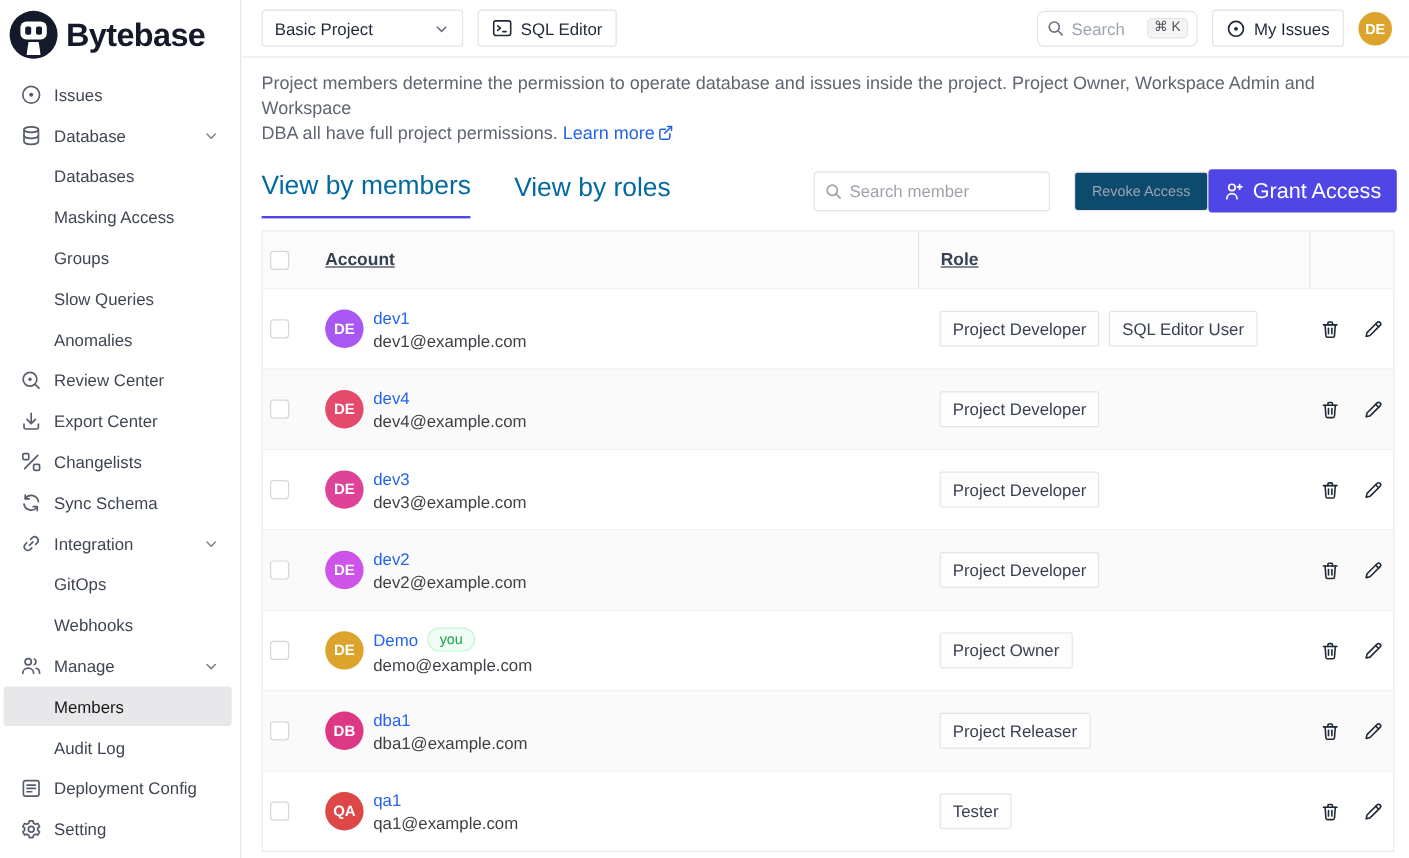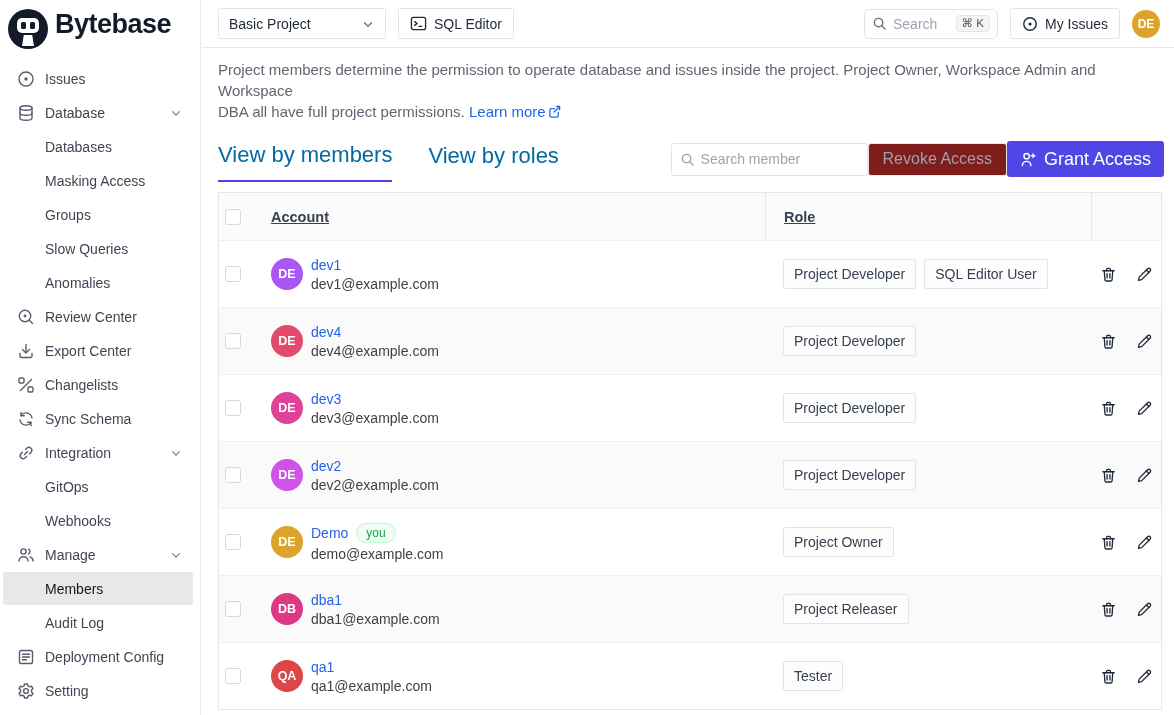--- a/index.html
+++ b/index.html
@@ -2,21 +2,21 @@
 <html><head>
 <meta charset="utf-8">
 <style>
   * { margin:0; padding:0; box-sizing:border-box; }
   html,body { width:1174px; height:715px; overflow:hidden; background:#fff;
     font-family:"Liberation Sans","DejaVu Sans",sans-serif; color:#1f2937; }
 
   
   #sidebar { position:absolute; left:0; top:0; width:201px; height:715px;
     background:#fff; border-right:1px solid #e5e7eb; }
-  #logo { display:flex; align-items:flex-start; gap:7px; padding:9px 8px 4px 8px; }
+  #logo { display:flex; align-items:center; gap:7px; padding:9px 8px 4px 8px; }
   .logo-mark { width:40px; height:40px; border-radius:50%; background:#141a2a; position:relative; flex:0 0 auto; }
   .logo-face { position:absolute; left:9px; top:9px; width:22px; height:15px; background:#fff; border-radius:5px; }
   .logo-eye { position:absolute; top:4px; width:5px; height:7px; background:#141a2a; border-radius:1.5px; }
   .logo-eye.l { left:4px; } .logo-eye.r { right:4px; }
   .logo-body { position:absolute; left:14px; top:26px; width:12px; height:11px; background:#fff;
     clip-path:polygon(15% 0,85% 0,100% 100%,0 100%); }
   .logo-text { font-size:27px; font-weight:bold; color:#141a2a; letter-spacing:-0.5px; }
   #nav { padding:8px 4px 0 0; }
   .nav-item { display:flex; align-items:center; height:33px; padding:0 10px 0 14px;
     font-size:14px; color:#3f4653; cursor:pointer; border-radius:3px; margin:1px 3px; }
@@ -50,22 +50,22 @@
   #desc a { color:#2563eb; text-decoration:none; cursor:pointer; }
   .ext-icon { display:inline-block; vertical-align:-1px; margin-left:2px; color:#2563eb; }
 
   #toolbar { display:flex; align-items:center; margin-top:15px; height:42px; }
   .tab { font-size:22px; color:#0369a1; padding:6px 0 12px 0; cursor:pointer; }
   .tab.active { border-bottom:2.5px solid #4f46e5; }
   .tab + .tab { margin-left:36px; }
   #member-search { width:197px; height:33px; border:1px solid #e2e4e8; border-radius:3px;
     display:flex; align-items:center; gap:6px; padding:0 8px; color:#a1a1aa; background:#fff; margin-left:auto; cursor:text; }
   #member-search .ph { font-size:14px; color:#a1a1aa; }
-  #revoke-btn { height:33px; border:1px solid #e5e7eb; border-radius:3px; background:#7f1d1d;
-    color:#9ca3af; font-size:16px; padding:0 14px; margin-left:0; cursor:default; }
+  #revoke-btn { height:33px; border:1px solid #e5e7eb; border-radius:3px; background:#0c4a6e;
+    color:#9ca3af; font-size:12px; padding:0 14px; margin-left:20px; cursor:default; }
   #grant-btn { height:36px; border:none; border-radius:3px; background:#4f46e5; color:#fff;
     font-size:18px; padding:0 13px; margin-left:0; display:flex; align-items:center; gap:7px; cursor:pointer; }
 
   
   #members-table { margin-top:12px; width:944px; border:1px solid #e5e7eb; }
   .t-head { display:grid; grid-template-columns:52px 494px 326px 1fr; height:47px; background:#fbfbfc; align-items:center; }
   .t-head .hcell { font-size:14.5px; font-weight:700; color:#374151; height:100%; display:flex; align-items:center;text-decoration:underline; }
   .t-head .hcell.b { border-left:1px solid #e5e7eb; padding-left:18px; }
   .t-head .cbx-cell { display:flex; align-items:center; padding-left:6px; }
   .checkbox { width:16px; height:16px; border:1px solid #d4d7dd; border-radius:3px; background:#fff; cursor:pointer; }

